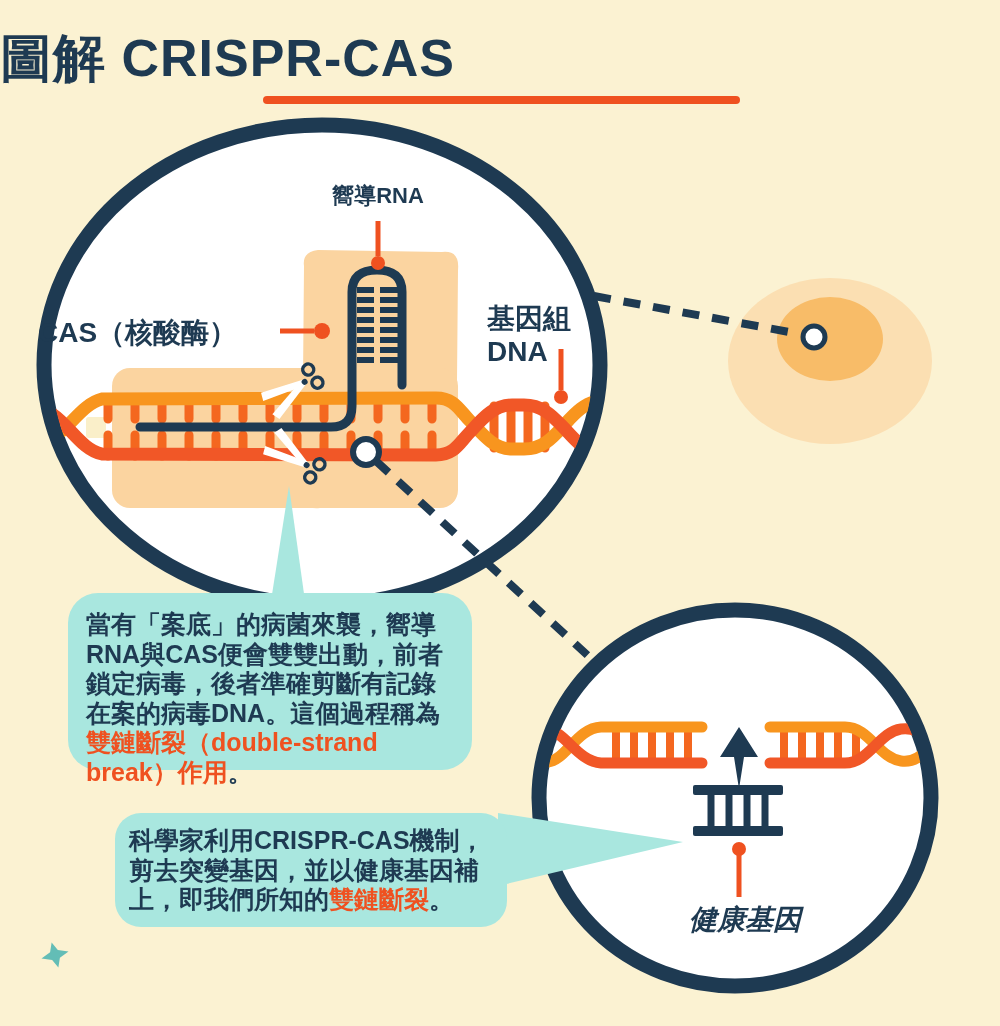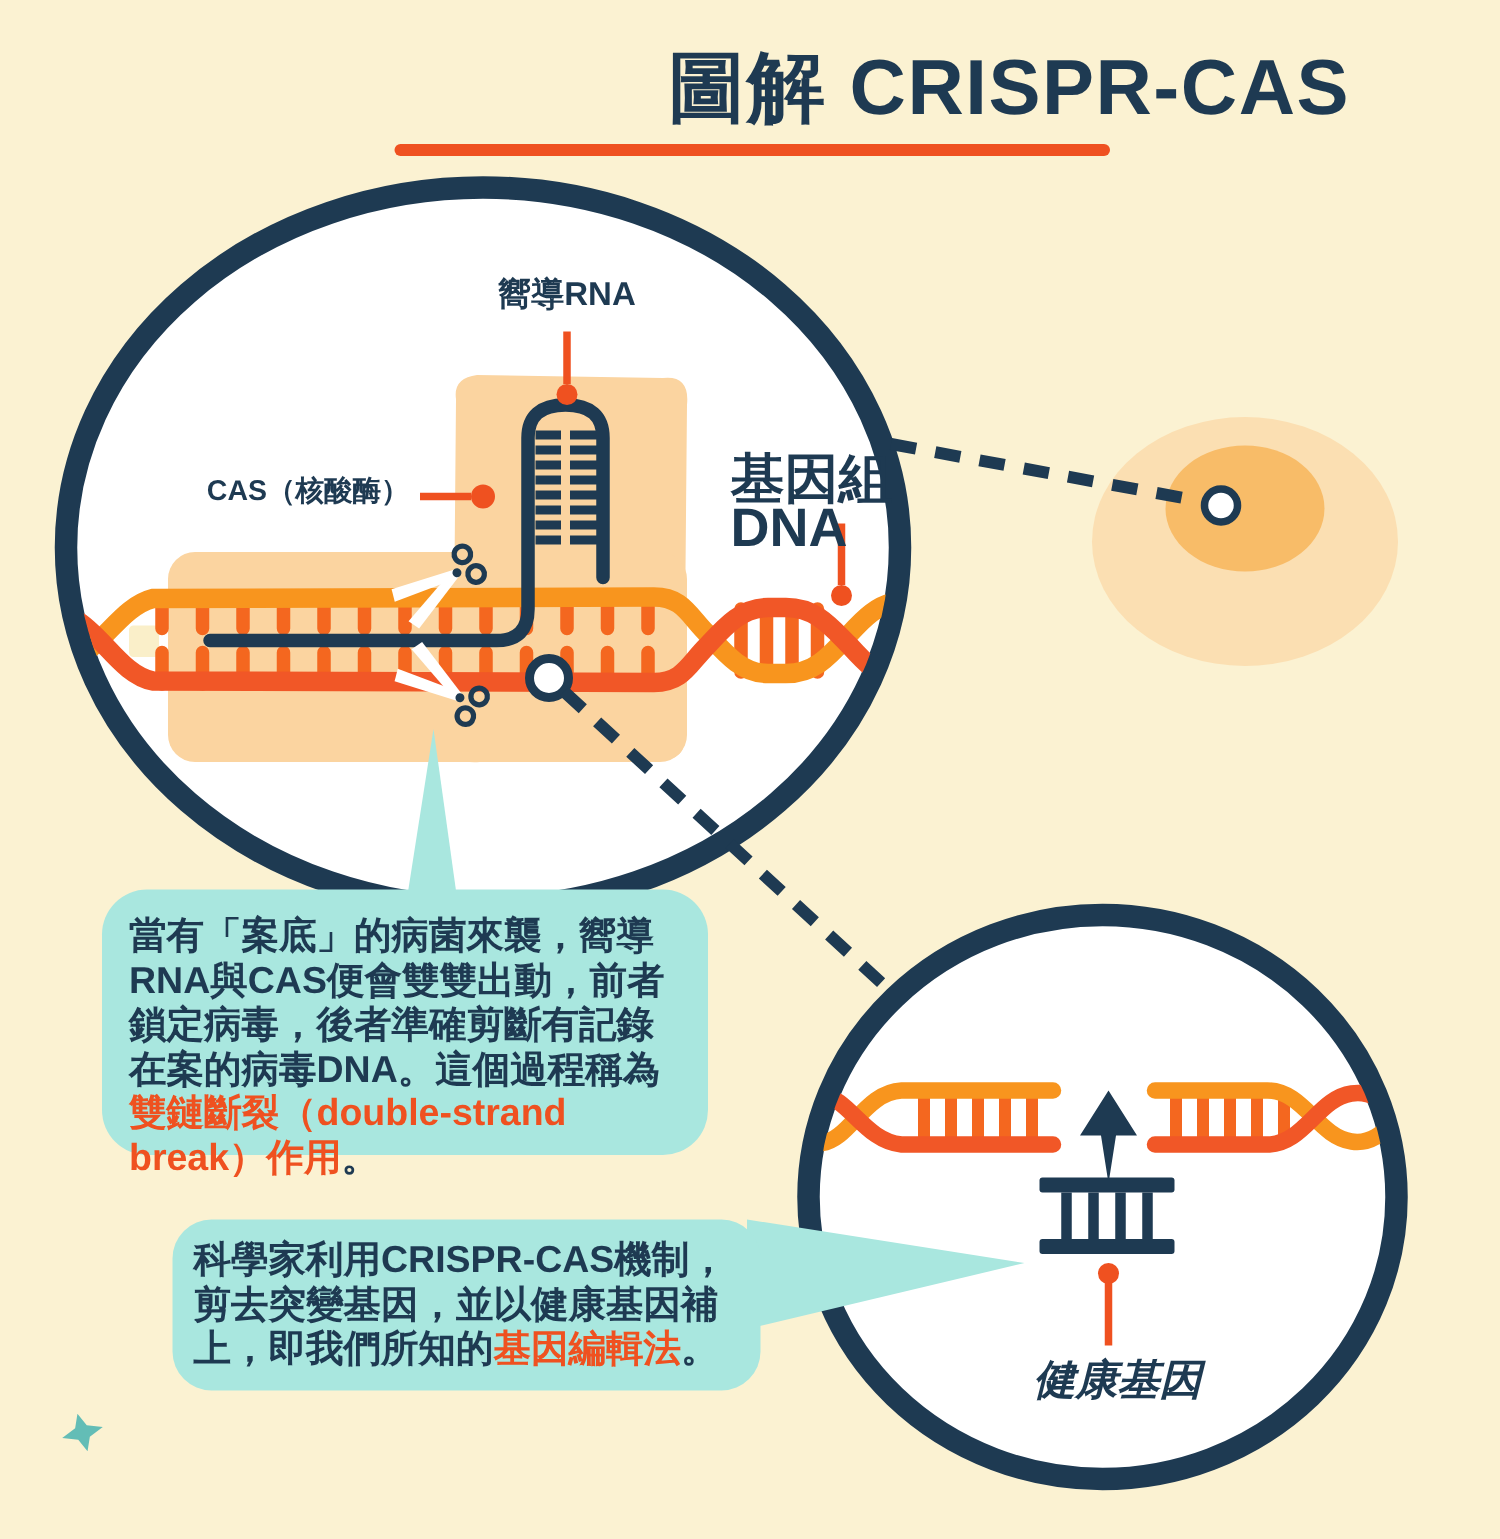--- a/index.html
+++ b/index.html
@@ -1,27 +1,27 @@
 <!DOCTYPE html>
 <html><head>
 <meta charset="utf-8">
 <style>
   html,body{margin:0;padding:0;}
   body{width:1000px;height:1026px;position:relative;background:#FBF2D2;overflow:hidden;
        font-family:"Liberation Sans","DejaVu Sans",sans-serif;}
   .abs{position:absolute;}
   #stage{width:1000px;height:1026px;position:relative;}
   svg.layer{position:absolute;left:0;top:0;}
-  .title{left:0;top:24px;width:900px;text-align:right;font-size:52px;font-weight:800;
+  .title{left:0;top:24px;width:900px;text-align:left;font-size:52px;font-weight:800;
          color:#1E3A52;letter-spacing:1px;}
   .title-underline{left:263px;top:96px;width:477px;height:8px;background:#EF5120;border-radius:4px;}
   .lbl{color:#1E3A52;font-weight:800;white-space:nowrap;}
   .lbl-guide{left:298px;top:181px;width:160px;text-align:center;font-size:22px;}
-  .lbl-cas{left:48px;top:314px;width:225px;text-align:right;font-size:19px;}
-  .lbl-genomic{left:487px;top:302px;font-size:36px;line-height:33px;white-space:pre-line;}
+  .lbl-cas{left:38px;top:314px;width:225px;text-align:left;font-size:28px;}
+  .lbl-genomic{left:487px;top:302px;font-size:28px;line-height:33px;white-space:pre-line;}
   .lbl-bacteria{left:775px;top:450px;width:130px;text-align:center;font-size:38px;font-weight:800;color:#F7B55E;}
   .lbl-healthy{left:655px;top:901px;width:180px;text-align:center;font-size:28px;font-style:italic;}
   .bubble{background:#A9E7DF;color:#1E3A52;font-weight:700;font-size:25px;line-height:29.5px;
           box-sizing:border-box;}
   .bubble .hl{color:#EF5120;}
   .bubble1{left:68px;top:593px;width:404px;height:177px;border-radius:30px;padding:17px 18px;}
   .bubble2{left:115px;top:813px;width:392px;height:114px;border-radius:26px;padding:13px 14px;}
   .cup-text{left:58px;top:948px;font-family:"DejaVu Serif","Liberation Serif",serif;
             font-size:37px;font-weight:800;color:#161616;letter-spacing:2px;}
 </style>
@@ -147,21 +147,21 @@
   <svg class="layer" width="1000" height="1026" viewBox="0 0 1000 1026" style="pointer-events:none;">
     <polygon fill="#A9E7DF" points="271,601 305,601 289,486"></polygon>
     <polygon fill="#A9E7DF" points="498,813 498,886 683,842"></polygon>
   </svg>
 
   <div class="abs bubble bubble1">
     <span>當有「案底」的病菌來襲，嚮導RNA與CAS便會雙雙出動，前者鎖定病毒，後者準確剪斷有記錄在案的病毒DNA。這個過程稱為</span><span class="hl">雙鏈斷裂（double-strand break）作用</span><span>。</span>
   </div>
 
   <div class="abs bubble bubble2">
-    <span>科學家利用CRISPR-CAS機制，剪去突變基因，並以健康基因補上，即我們所知的</span><span class="hl">基因編輯法</span><span>。</span>
+    <span>科學家利用CRISPR-CAS機制，剪去突變基因，並以健康基因補上，即我們所知的</span><span class="hl">雙鏈斷裂</span><span>。</span>
   </div>
 
   <div class="abs title">圖解 CRISPR-CAS</div>
   <div class="abs title-underline"></div>
 
   <div class="abs lbl lbl-guide">嚮導RNA</div>
   <div class="abs lbl lbl-cas">CAS（核酸酶）</div>
   <div class="abs lbl lbl-genomic">基因組
 DNA</div>
   <div class="abs lbl lbl-healthy">健康基因</div>

